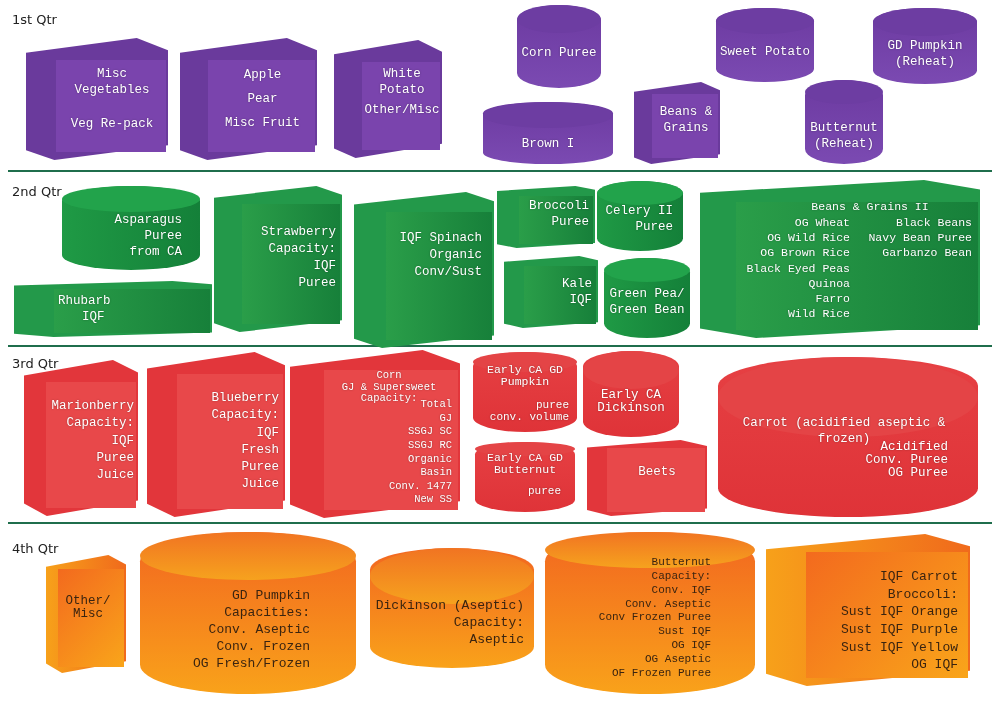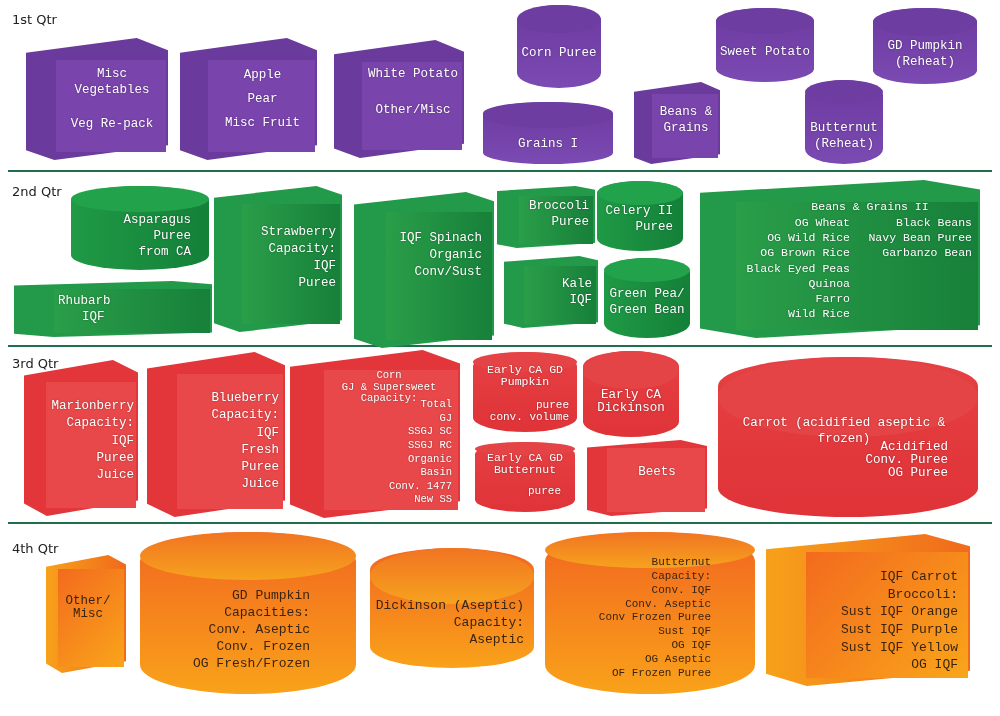--- a/index.html
+++ b/index.html
@@ -54,33 +54,33 @@
   <div class="txt c" style="left:30px;right:0;top:28px">Misc Vegetables</div>
   <div class="txt c" style="left:30px;right:0;top:78px">Veg Re-pack</div>
 </div>
 <div class="shape box p" style="left:180px;top:38px;width:137px;height:122px">
   <div class="face"></div>
     <div class="front" style="left:28px;top:22px;right:2px;bottom:8px"></div>
   <div class="txt c" style="left:28px;right:0;top:26px;line-height:1.9">Apple
 Pear
 Misc Fruit</div>
 </div>
-<div class="shape box p" style="left:334px;top:40px;width:130px;height:118px">
+<div class="shape box p" style="left:334px;top:40px;width:108px;height:118px">
   <div class="face"></div>
     <div class="front" style="left:28px;top:22px;right:2px;bottom:8px"></div>
   <div class="txt c" style="left:28px;right:0;top:26px">White Potato</div>
   <div class="txt c" style="left:28px;right:0;top:62px">Other/Misc</div>
 </div>
 <div class="shape cyl p" style="left:517px;top:5px;width:84px;height:83px">
   <div class="top" style="height:28px"></div>
   <div class="txt c" style="left:0;right:0;top:40px">Corn Puree</div>
 </div>
 <div class="shape cyl p" style="left:483px;top:102px;width:130px;height:62px">
   <div class="top" style="height:26px"></div>
-  <div class="txt c" style="left:0;right:0;top:34px">Grains I</div>
+  <div class="txt c" style="left:0;right:0;top:34px">Brown I</div>
 </div>
 <div class="shape box p" style="left:634px;top:82px;width:86px;height:82px">
   <div class="face"></div>
     <div class="front" style="left:18px;top:12px;right:2px;bottom:6px"></div>
   <div class="txt c" style="left:18px;right:0;top:22px">Beans &amp;
 Grains</div>
 </div>
 <div class="shape cyl p" style="left:716px;top:8px;width:98px;height:74px">
   <div class="top" style="height:26px"></div>
   <div class="txt c" style="left:0;right:0;top:36px">Sweet Potato</div>
@@ -89,21 +89,21 @@
   <div class="top" style="height:28px"></div>
   <div class="txt c" style="left:0;right:0;top:30px">GD Pumpkin
 (Reheat)</div>
 </div>
 <div class="shape cyl p" style="left:805px;top:80px;width:78px;height:84px">
   <div class="top" style="height:24px"></div>
   <div class="txt c" style="left:0;right:0;top:40px">Butternut
 (Reheat)</div>
 </div>
 
-<div class="shape cyl g" style="left:71px;top:186px;width:138px;height:84px">
+<div class="shape cyl g" style="left:62px;top:186px;width:138px;height:84px">
   <div class="top" style="height:26px"></div>
   <div class="txt r" style="left:0;right:18px;top:26px">Asparagus
 Puree
 from CA</div>
 </div>
 <div class="shape box g" style="left:14px;top:281px;width:198px;height:56px">
   <div class="face"></div>
     <div class="front" style="left:40px;top:8px;right:2px;bottom:4px"></div>
   <div class="txt l" style="left:44px;top:12px">Rhubarb</div>
   <div class="txt l" style="left:68px;top:28px">IQF</div>

